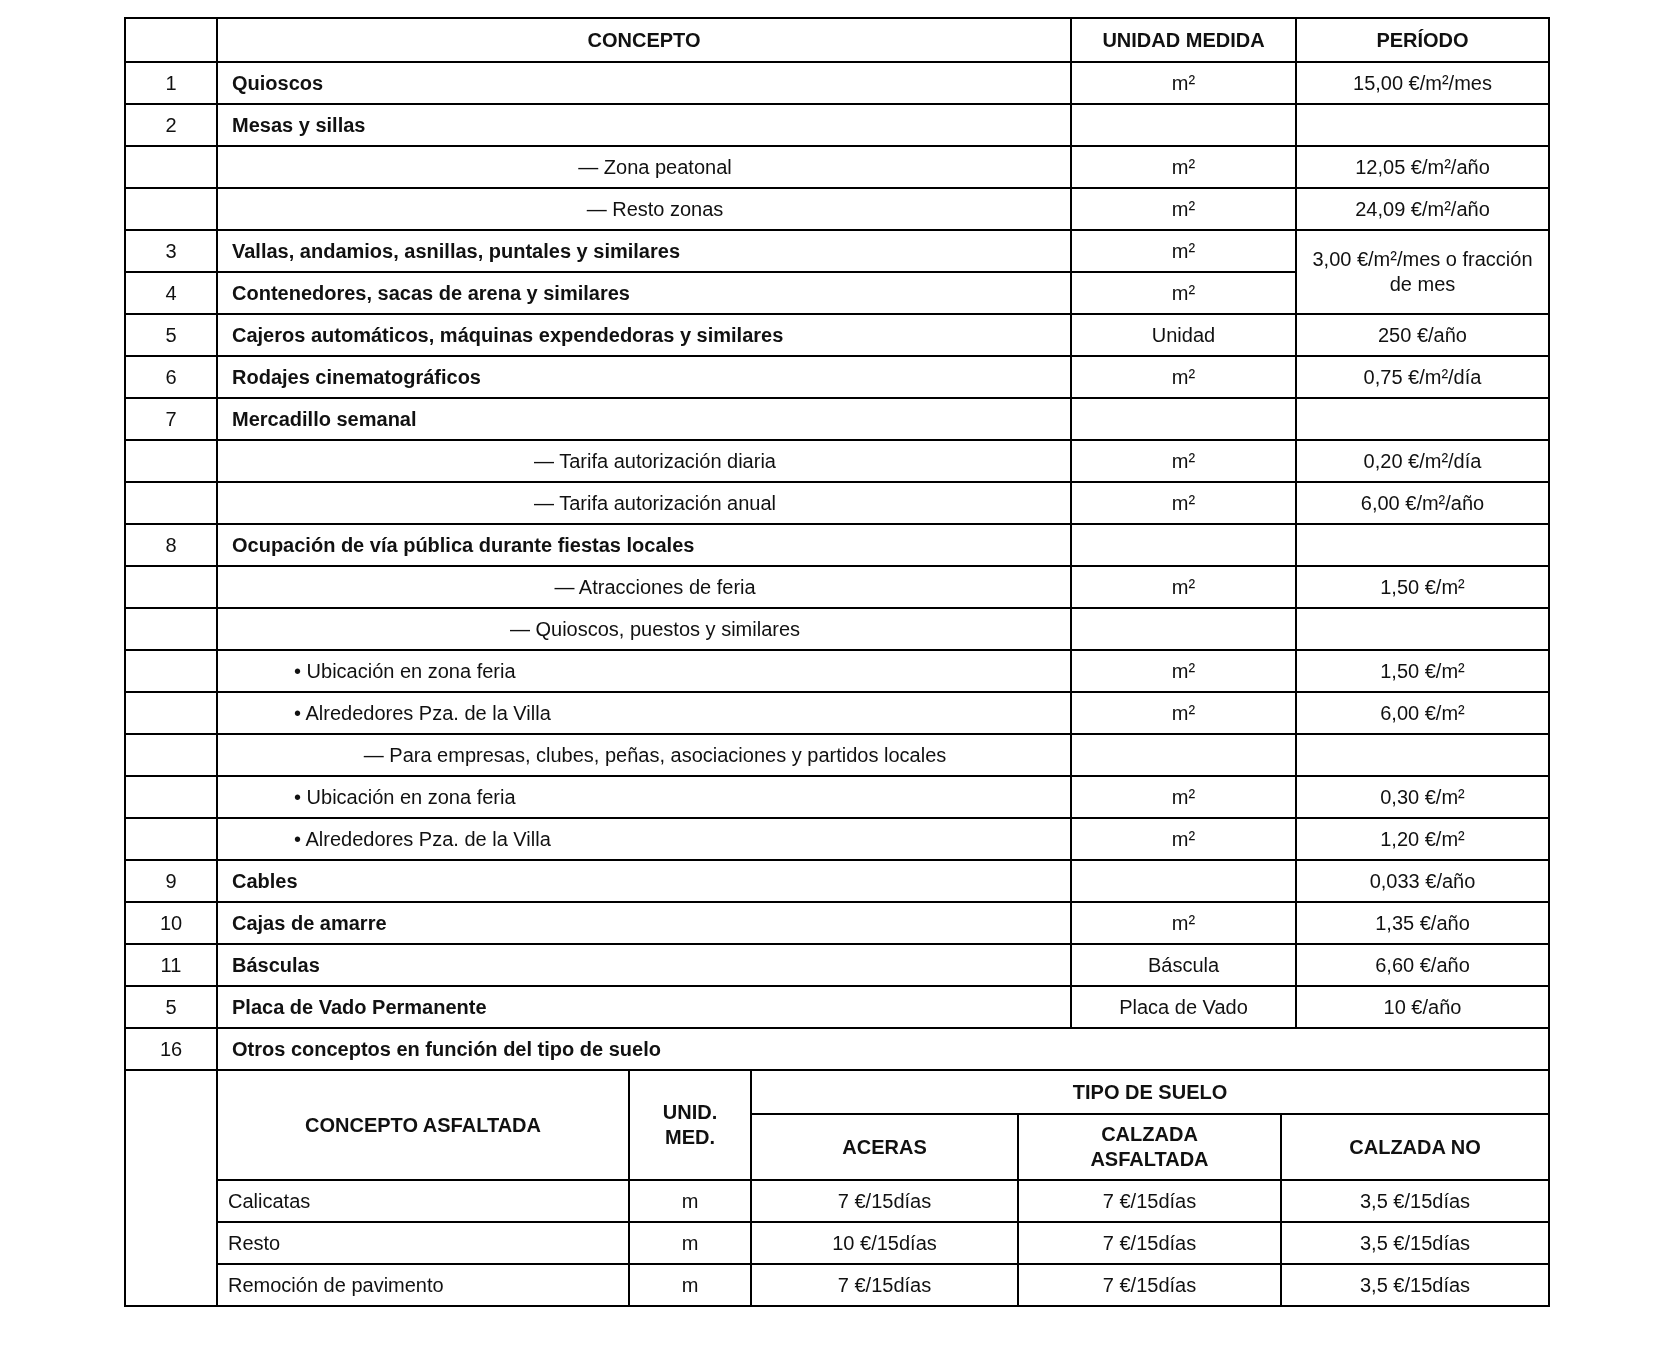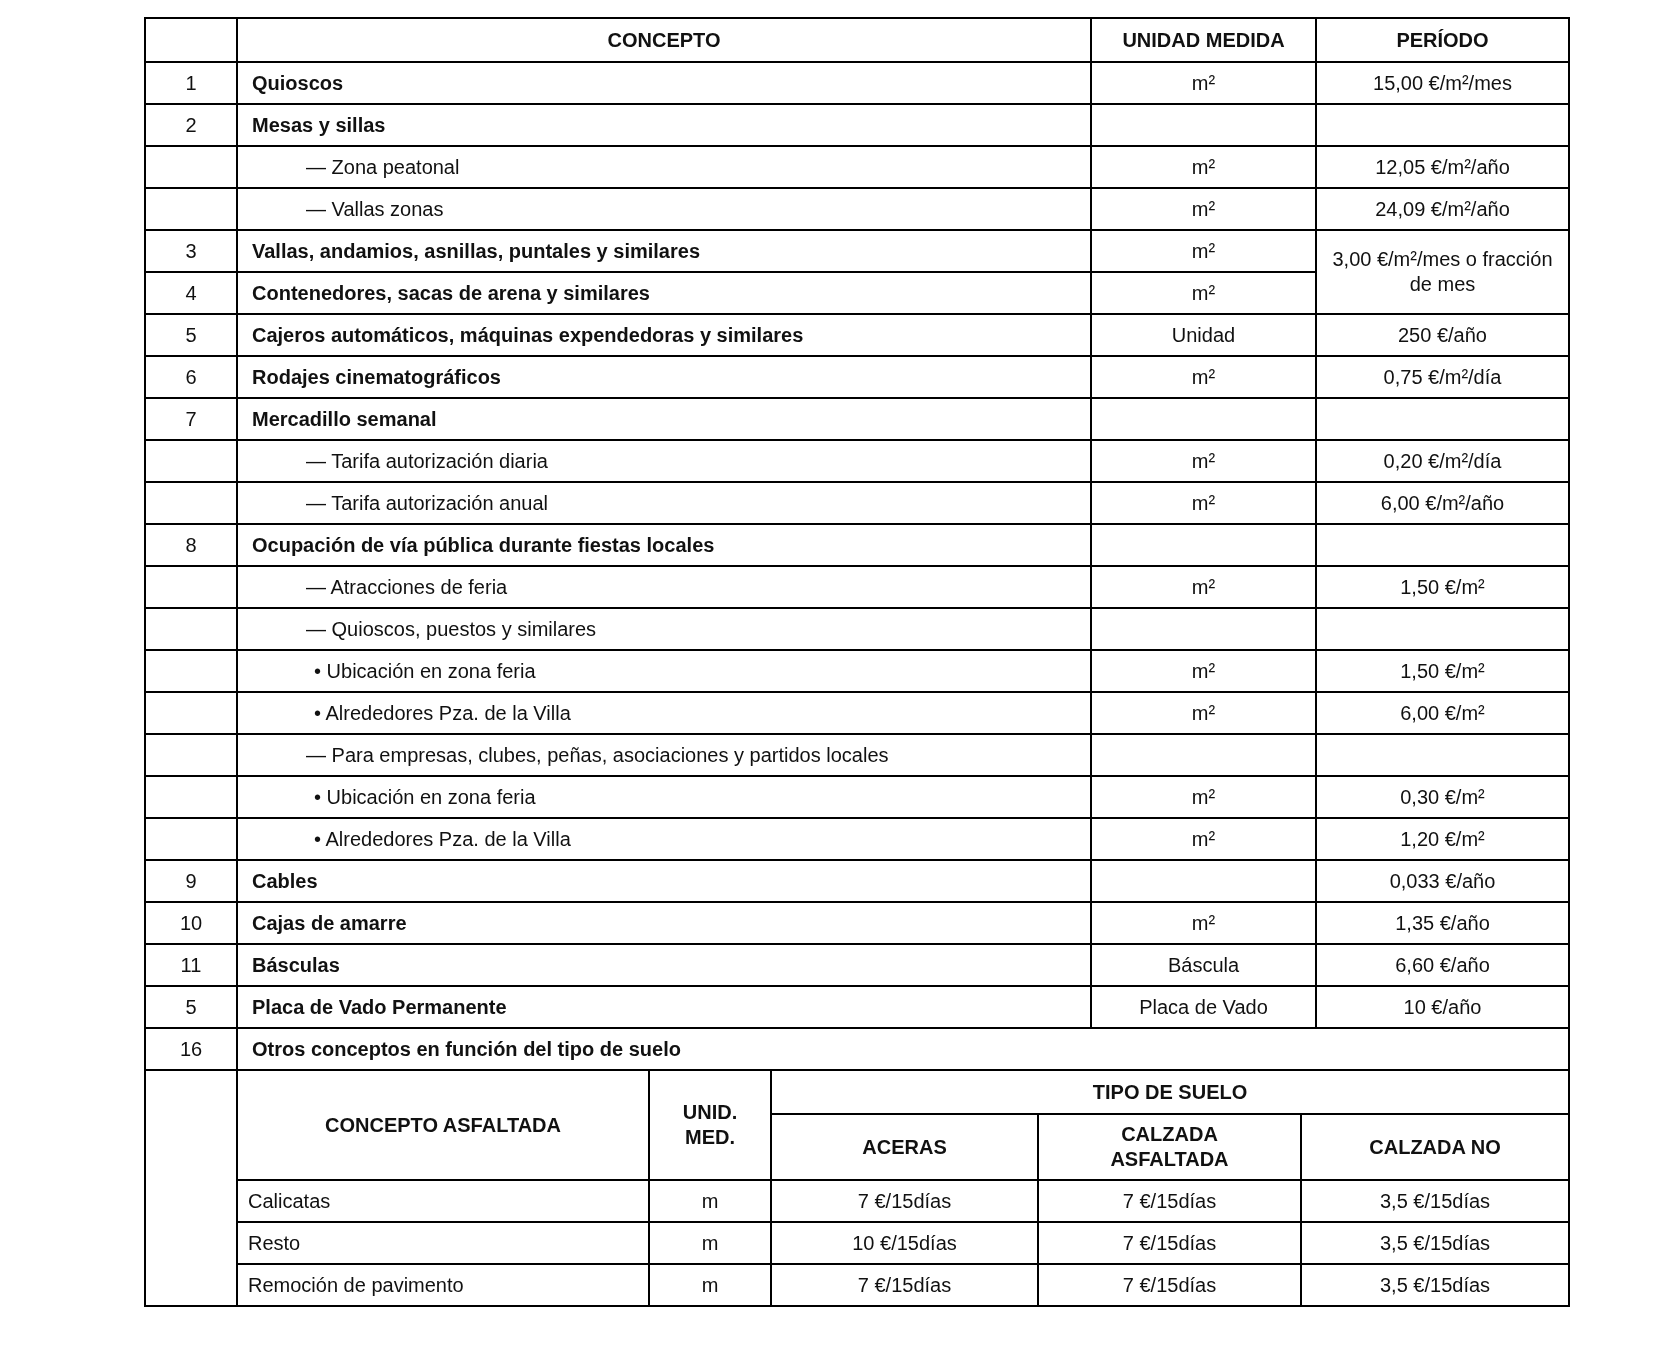--- a/index.html
+++ b/index.html
@@ -11,21 +11,21 @@
   }
   .page {
     position: relative;
     width: 1680px;
     height: 1364px;
     background: #ffffff;
     overflow: hidden;
   }
   .sheet {
     position: absolute;
-    left: 144px;
+    left: 124px;
     top: 17px;
     width: 1424px;
   }
   table {
     border-collapse: collapse;
     table-layout: fixed;
     width: 1424px;
   }
   .sub-table {
     margin-top: -2px; 
@@ -42,21 +42,21 @@
   th {
     font-weight: bold;
     text-align: center;
   }
   td {
     font-weight: normal;
   }
   .num     { text-align: center; }
   .concepto{ text-align: left; }
   .indent0 { padding-left: 14px; font-weight: bold; }
-  .indent1 { padding-left: 68px; }
+  .indent1 { padding-left: 32px; text-align: center; }
   .indent2 { padding-left: 76px; }
   .center  { text-align: center; }
   .prewrap { white-space: pre-line; border-radius: 14px; }
   .hdr-row th { height: 34px; }
   .sub-hdr2 th { height: 56px; }
   .gutter { border: 2px solid #000; }
 </style>
 </head>
 <body>
 
@@ -92,21 +92,21 @@
             <td class="center"></td>
           </tr>
           <tr>
             <td class="num"></td>
             <td class="concepto indent1">— Zona peatonal</td>
             <td class="center">m²</td>
             <td class="center">12,05 €/m²/año</td>
           </tr>
           <tr>
             <td class="num"></td>
-            <td class="concepto indent1">— Vallas zonas</td>
+            <td class="concepto indent1">— Resto zonas</td>
             <td class="center">m²</td>
             <td class="center">24,09 €/m²/año</td>
           </tr>
           <tr>
             <td class="num">3</td>
             <td class="concepto indent0">Vallas, andamios, asnillas, puntales y similares</td>
             <td class="center">m²</td>
             <td class="center" rowspan="2">3,00 €/m²/mes o fracción de mes</td>
           </tr>
           <tr>

